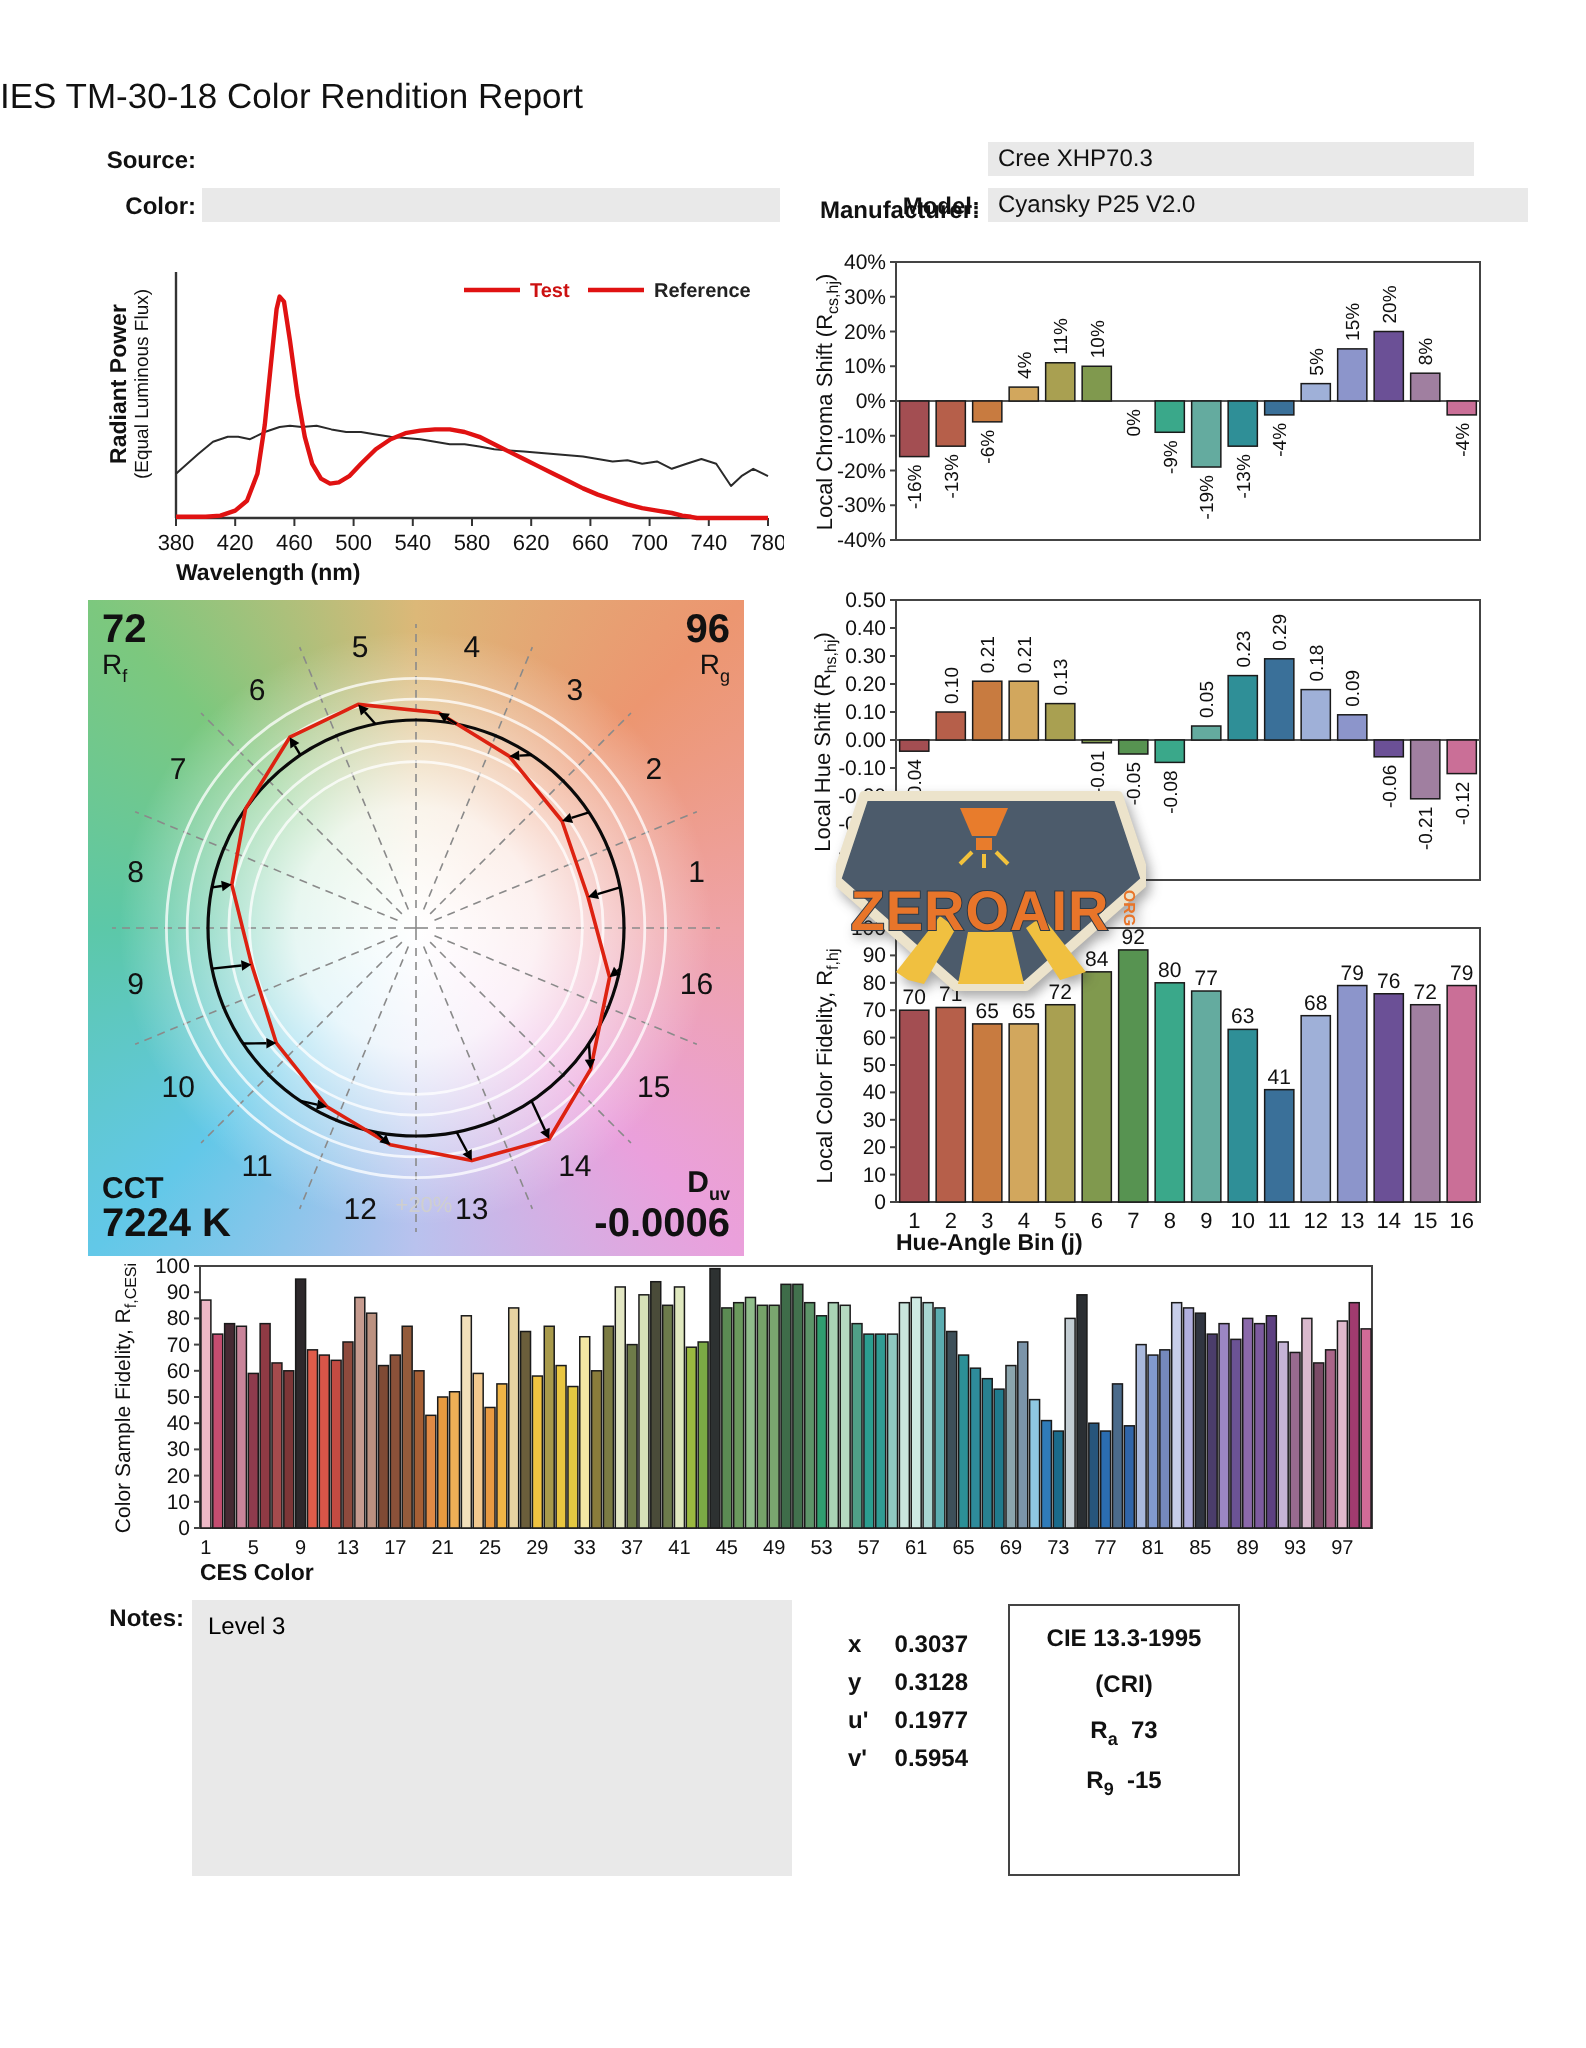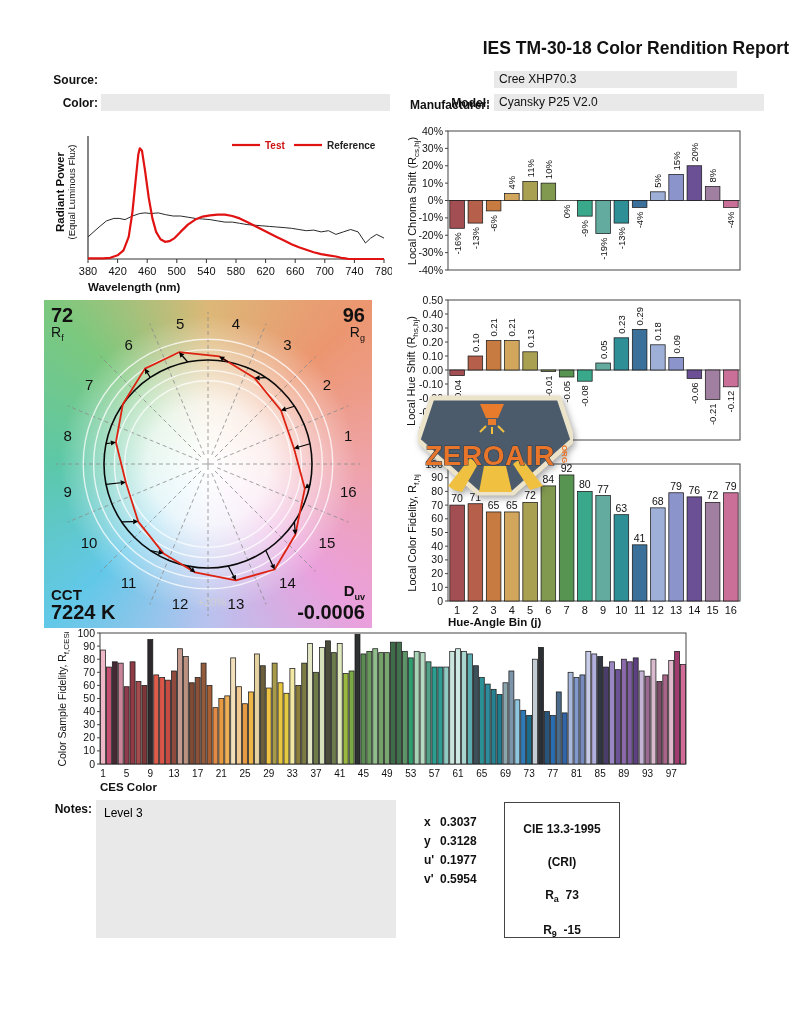--- a/index.html
+++ b/index.html
@@ -1,41 +1,41 @@
 <!DOCTYPE html>
 <html><head>
 <meta charset="utf-8">
 <style>
   html,body{margin:0;padding:0;background:#fff;}
   .page{position:relative;width:793px;height:1024px;background:#ffffff;
         font-family:"Liberation Sans",sans-serif;color:#111;overflow:hidden;}
   .abs{position:absolute;}
-  .title{top:38px;left:0;width:789px;text-align:right;font-size:17.5px;font-weight:bold;}
+  .title{top:38px;left:0;width:789px;text-align:left;font-size:17.5px;font-weight:normal;}
   .hlabel{font-size:12px;font-weight:bold;text-align:right;}
   .hfield{background:#e9e9e9;height:17px;font-size:12px;line-height:17px;padding-left:5px;box-sizing:border-box;}
   .vlab{width:170px;height:18px;display:flex;flex-direction:column;align-items:center;justify-content:center;
         transform:rotate(-90deg);font-size:11px;color:#111;text-align:center;line-height:1.1;}
   .vlab sub{font-size:8px;}
   .xlab{text-align:left;font-size:11.5px;font-weight:bold;}
   .cvg{width:328px;height:328px;
     background:
       radial-gradient(circle at 50% 50%, rgba(255,255,255,1) 0%, rgba(255,255,255,0.85) 26%, rgba(255,255,255,0) 64%),
       conic-gradient(from 0deg at 50% 50%, #dcb878 0deg, #ec9670 45deg, #efa3a8 90deg, #eaa0dc 135deg, #b9c2ee 180deg, #62c8e8 225deg, #5cc8a8 270deg, #7cc87e 315deg, #dcb878 360deg);}
   .cvg-corner{position:absolute;line-height:1.0;}
   .cvg .big{font-size:20px;font-weight:bold;}
   .cvg .med{font-size:15px;font-weight:bold;}
   .cvg .rlab{font-size:14px;}
   .cvg sub{font-size:9px;}
   .right{text-align:right;}
   .notesbox{background:#e9e9e9;}
   .notesval{font-size:12px;color:#000000;padding:6px 8px;}
   .chrlabel{font-size:12px;font-weight:bold;}
-  .chrval{font-size:12px;font-weight:bold;}
+  .chrval{font-size:12px;font-weight:bold;text-align:right;}
   .ciebox{border:1.5px solid #444;box-sizing:border-box;text-align:center;}
-  .ciebox .row{font-size:12px;font-weight:bold;margin-top:19px;}
+  .ciebox .row{font-size:12px;font-weight:bold;margin-top:9px;}
   .ciebox sub{font-size:9px;}
   .footer{top:944px;left:0;width:793px;text-align:center;font-size:12px;font-weight:bold;}
   .wm{filter:drop-shadow(2px 3px 3px rgba(40,40,40,0.4));}
   svg{display:block;}
 </style>
 </head>
 <body>
 
 <div class="page">
 

